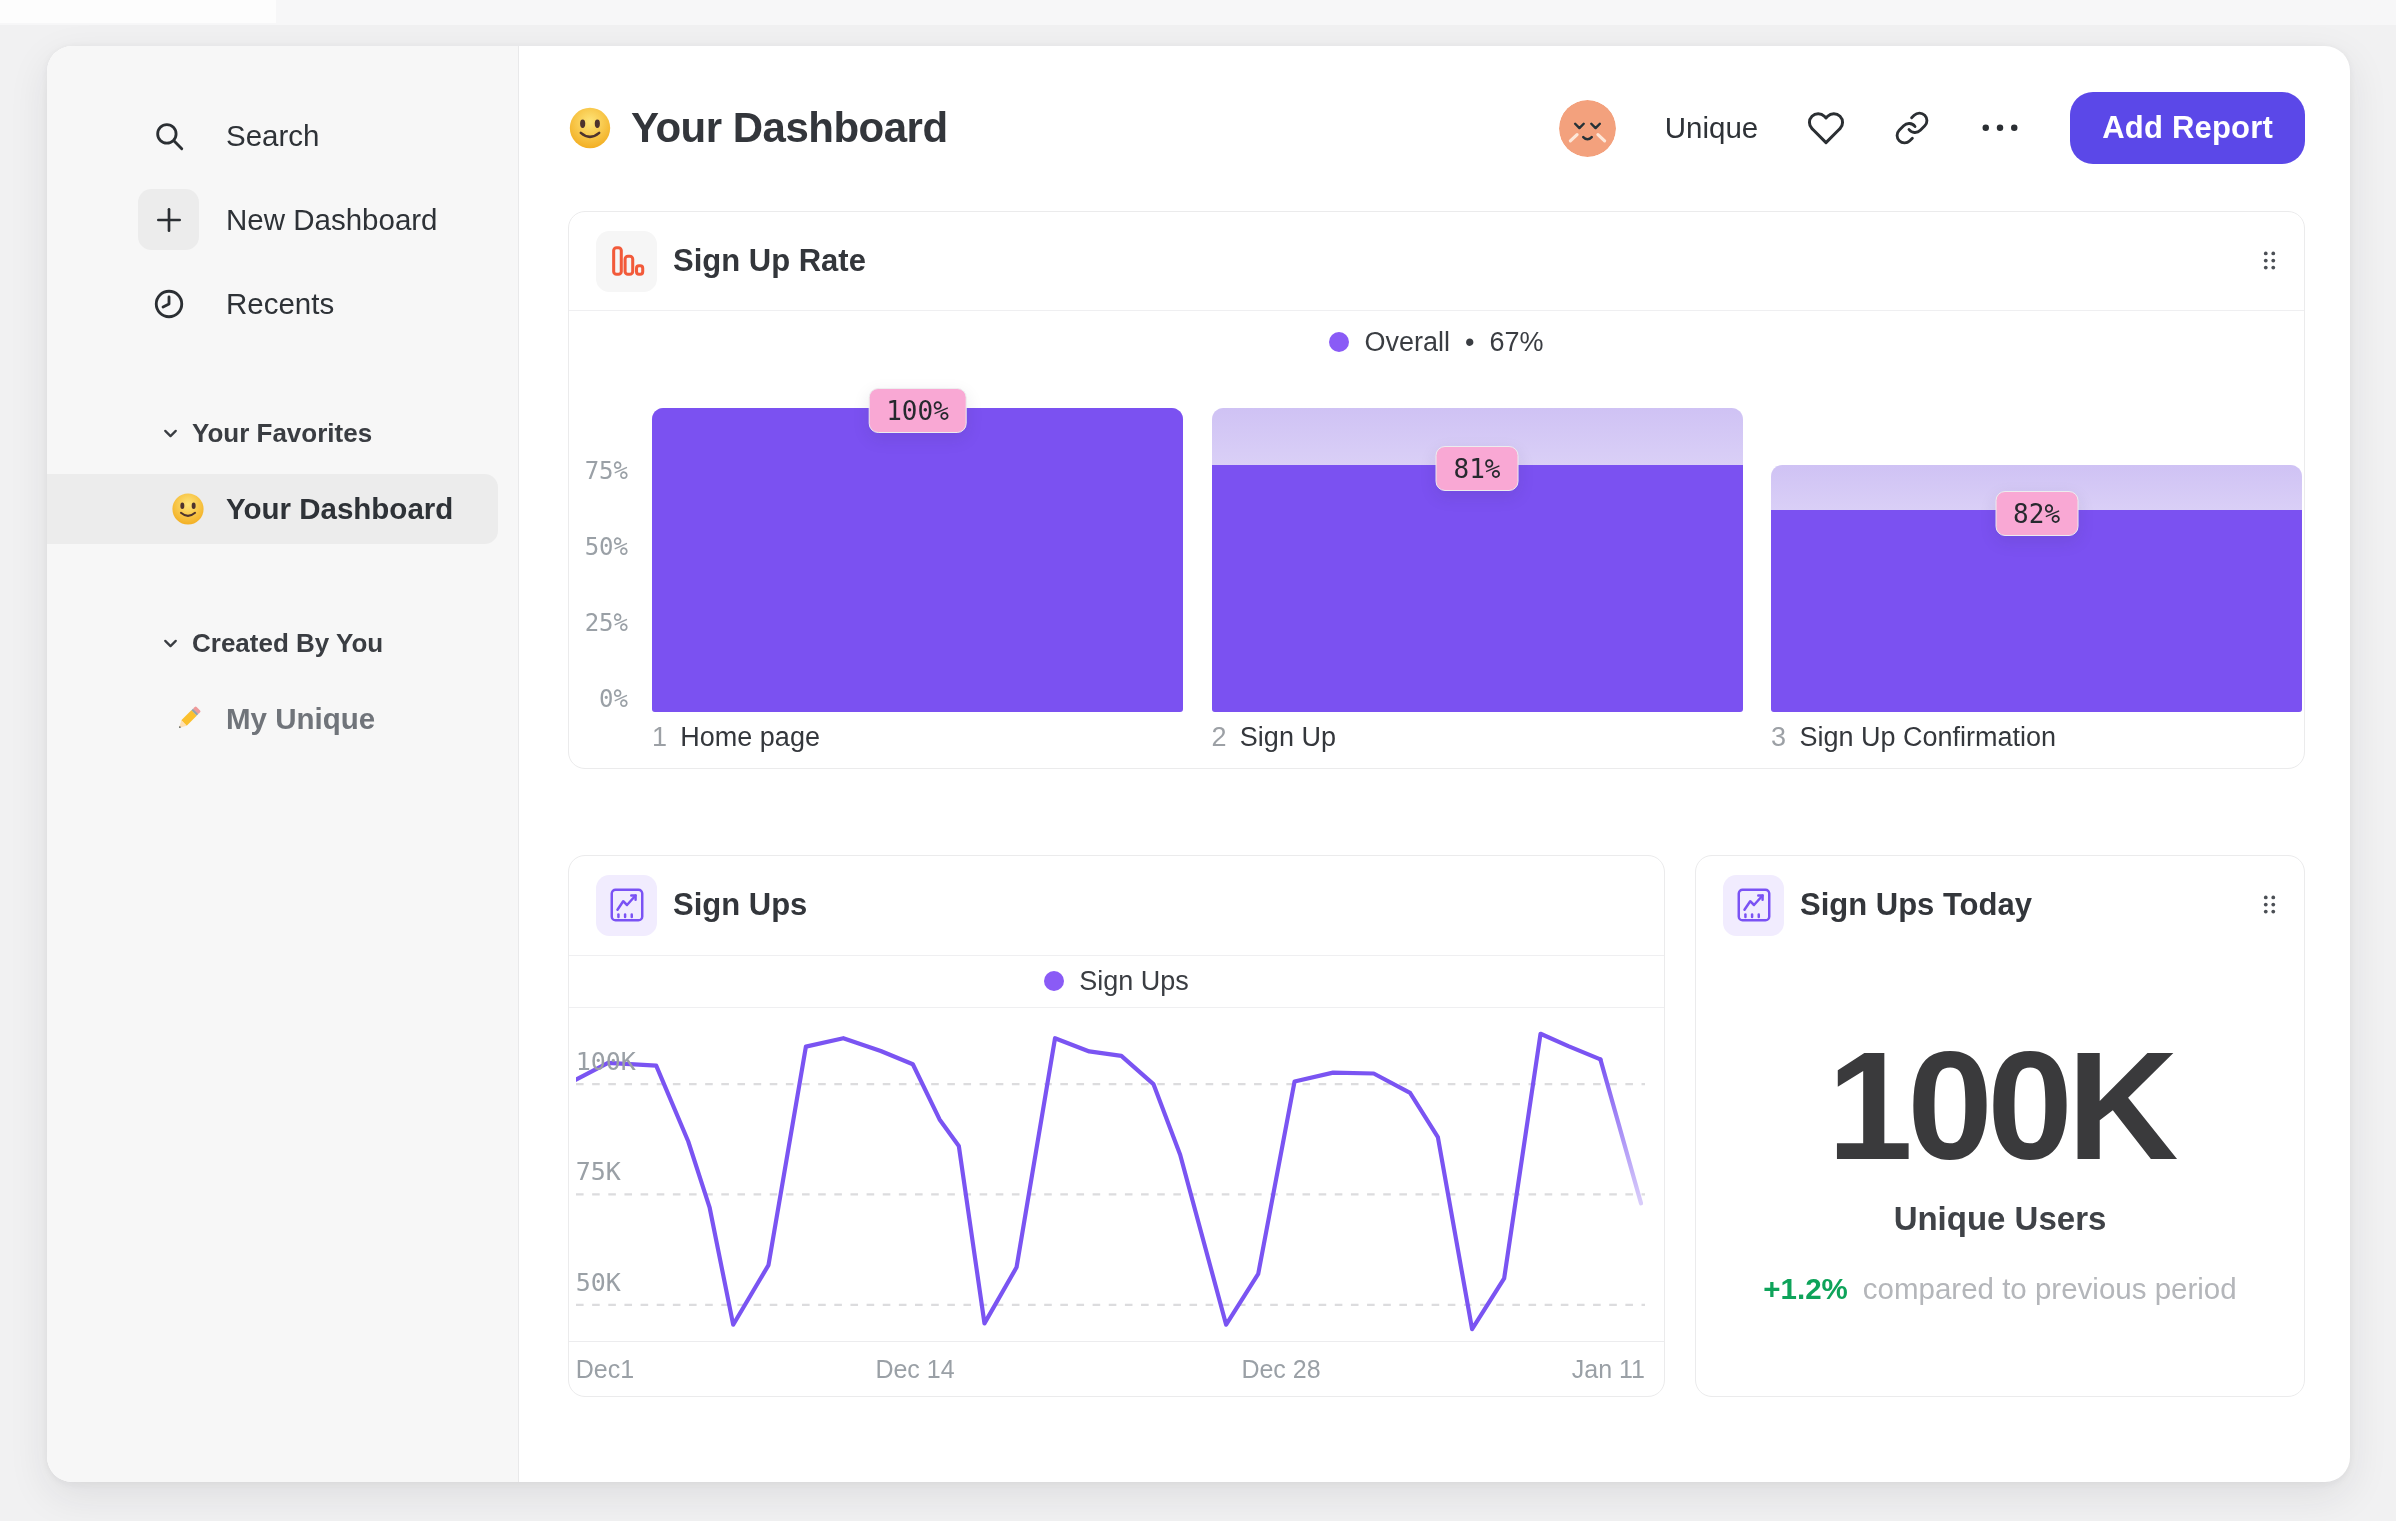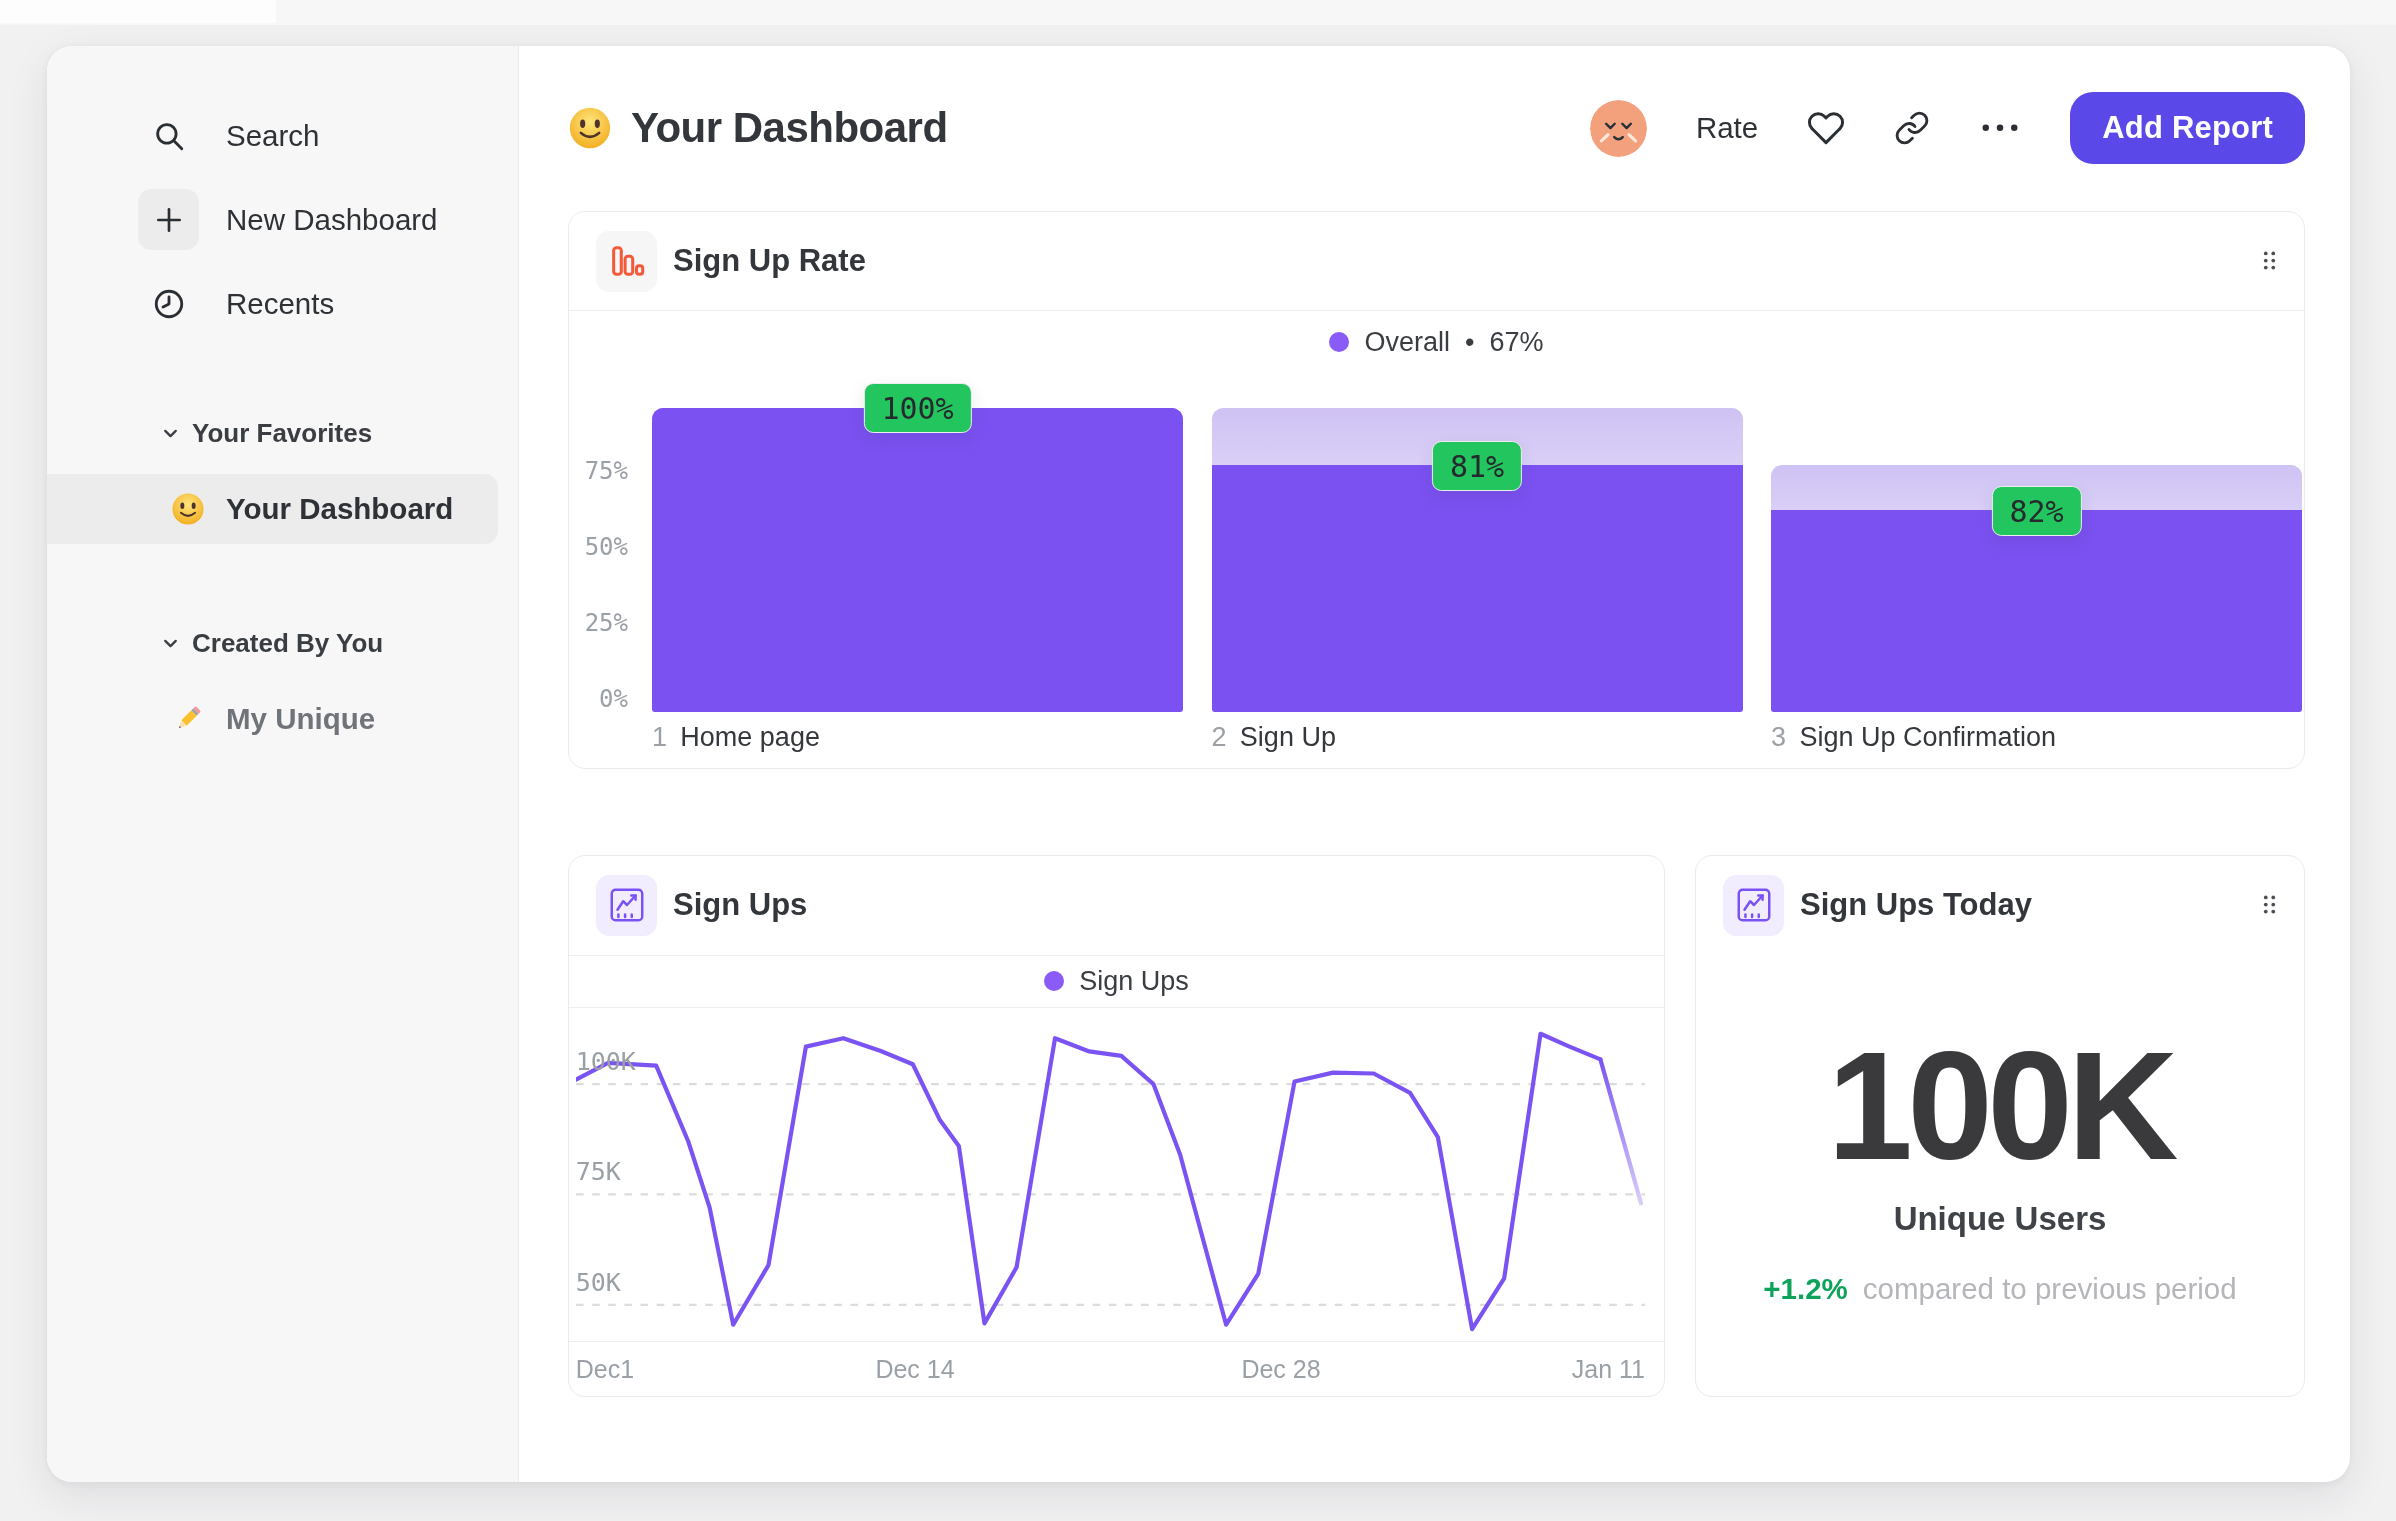--- a/index.html
+++ b/index.html
@@ -92,23 +92,23 @@
   .bars-area { height:304px; display:flex; gap:28.5px; align-items:flex-end; }
   .funnel-col { position:relative; flex:1 1 0; height:304px; display:flex; align-items:flex-end; }
   .bar-bg {
     position:absolute; bottom:0; left:0; right:0; border-radius:11.4px 11.4px 2.9px 2.9px;
     background:linear-gradient(180deg,#cfc2f4 0%,#e7e0fa 42%,#f6f3fe 96%);
   }
   .bar-solid { position:absolute; bottom:0; left:0; right:0; background:#7b51f1; border-radius:11.4px 11.4px 2.9px 2.9px; }
   .bar-solid.flat-top { border-radius:0 0 2.9px 2.9px; }
   .funnel-tooltip {
     position:absolute; left:50%; transform:translateX(-50%);
-    background:#22c55e; border:1px solid #ededee; border-radius:9.5px;
+    background:#f9a8d4; border:1px solid #ededee; border-radius:9.5px;
     box-shadow:0 5.7px 17px rgba(40,40,60,.10);
-    padding:6.7px 17px; font-family:"DejaVu Sans Mono", monospace; font-size:30px; color:#26292e;
+    padding:6.7px 17px; font-family:"DejaVu Sans Mono", monospace; font-size:26px; color:#26292e;
     white-space:nowrap; z-index:3;
   }
   .steps-row { display:flex; gap:28.5px; padding-left:83px; padding-right:1.9px; margin-top:9.5px; padding-bottom:15px; }
   .step-cell { flex:1 1 0; display:flex; gap:13.3px; align-items:baseline; }
   .step-num { font-size:27px; color:#9ca0a5; }
   .step-name { font-size:27px; font-weight:500; color:#34373c; }
 
   
   .row2 { display:flex; gap:30px; margin-top:86px; }
   .card-line { width:1097px; flex:0 0 1097px; }
@@ -243,21 +243,21 @@
           <div class="avatar">
             <svg width="57" height="57" viewBox="0 0 60 60">
               <circle cx="30" cy="30" r="30" fill="#f3a17d"></circle>
               <polyline points="17,25 21.5,29.5 26,25" fill="none" stroke="#263238" stroke-width="2.6" stroke-linecap="round" stroke-linejoin="round"></polyline>
               <polyline points="34,25 38.5,29.5 43,25" fill="none" stroke="#263238" stroke-width="2.6" stroke-linecap="round" stroke-linejoin="round"></polyline>
               <path d="M25.5 39 Q30 43.5 34.5 39" fill="none" stroke="#263238" stroke-width="2.6" stroke-linecap="round"></path>
               <line x1="12" y1="43" x2="19" y2="36.5" stroke="#fde7d9" stroke-width="3.4" stroke-linecap="round"></line>
               <line x1="41" y1="36.5" x2="48" y2="43" stroke="#fde7d9" stroke-width="3.4" stroke-linecap="round"></line>
             </svg>
           </div>
-          <span class="share-label">Rate</span>
+          <span class="share-label">Unique</span>
           <span class="icon-btn">
             <svg width="38" height="38" viewBox="0 0 24 24" fill="none" stroke="#2b2f33" stroke-width="1.9" stroke-linecap="round" stroke-linejoin="round">
               <path d="M20.84 4.61a5.5 5.5 0 0 0-7.78 0L12 5.67l-1.06-1.06a5.5 5.5 0 0 0-7.78 7.78l1.06 1.06L12 21.23l7.78-7.78 1.06-1.06a5.5 5.5 0 0 0 0-7.78z"></path>
             </svg>
           </span>
           <span class="icon-btn">
             <svg width="36" height="36" viewBox="0 0 24 24" fill="none" stroke="#2b2f33" stroke-width="1.9" stroke-linecap="round" stroke-linejoin="round">
               <path d="M10 13a5 5 0 0 0 7.54.54l3-3a5 5 0 0 0-7.07-7.07l-1.72 1.71"></path>
               <path d="M14 11a5 5 0 0 0-7.54-.54l-3 3a5 5 0 0 0 7.07 7.07l1.71-1.71"></path>
             </svg>

